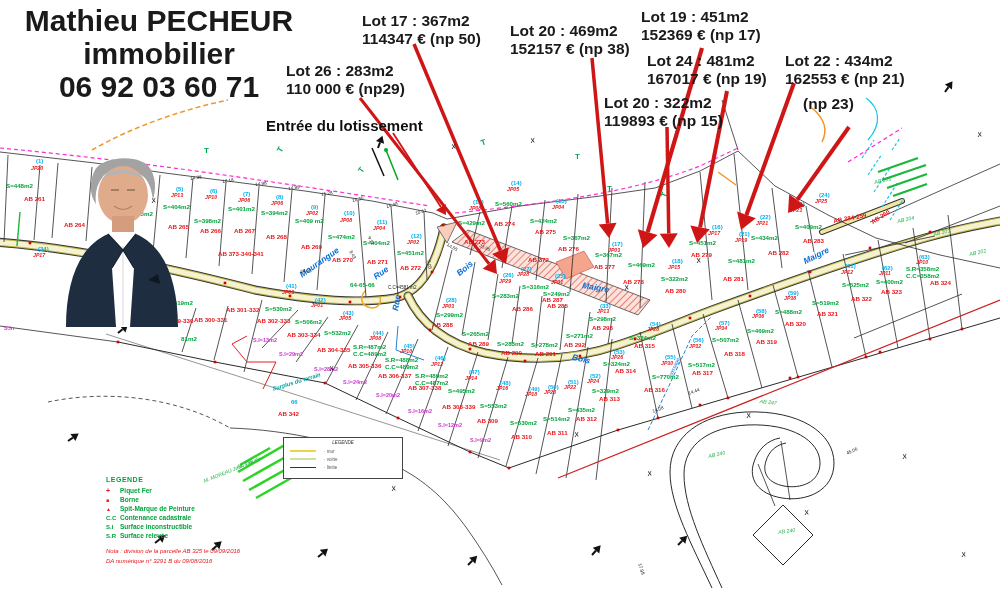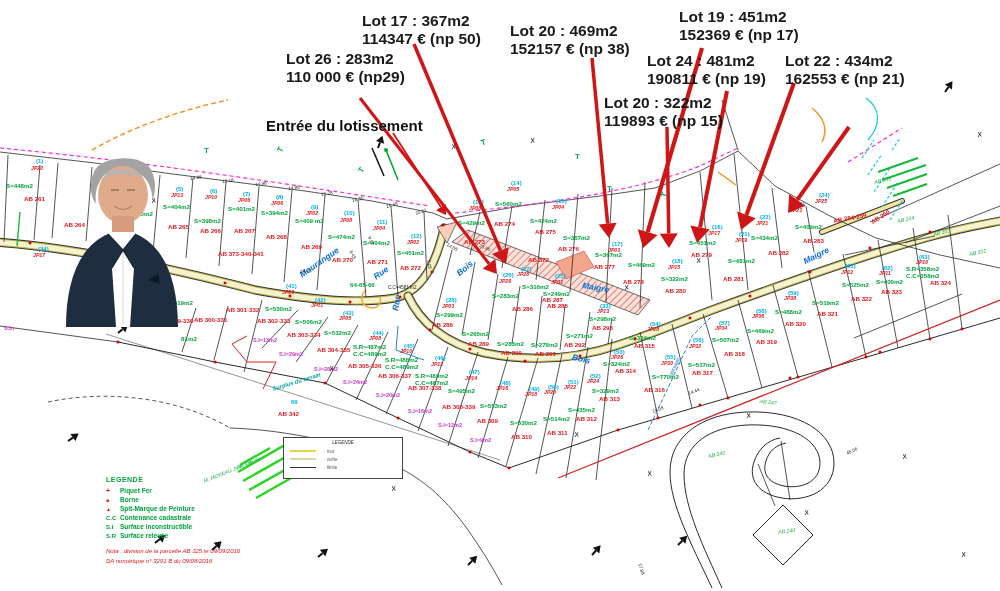--- a/index.html
+++ b/index.html
@@ -600,53 +600,59 @@
     <path d="M40,88 C48,80 74,80 82,88 L78,177 L44,177 Z" fill="#ffffff"></path>
     <path d="M61,96 L61,175" stroke="#d8d8d8" stroke-width="1"></path>
     <path d="M4,177 C4,130 18,96 46,84 L61,100 L50,118 L54,177 Z" fill="#1e2e40"></path>
     <path d="M116,177 C116,130 102,96 74,84 L61,100 L72,118 L68,177 Z" fill="#1e2e40"></path>
     <path d="M46,84 L61,100 L50,118" fill="none" stroke="#16222f" stroke-width="1.2"></path>
     <path d="M74,84 L61,100 L72,118" fill="none" stroke="#16222f" stroke-width="1.2"></path>
     <path d="M86,130 l10,-6 l2,10 Z" fill="#0e1824"></path>
   </svg>
 
 
+  <div id="header">
+    <div>Mathieu PECHEUR</div>
+    <div>immobilier</div>
+    <div>06 92 03 60 71</div>
+  </div>
 
   <div id="entrance-label" style="left: 266px; top: 117px; text-align: center;">Entrée du lotissement</div>
 
   <div id="callouts">
       <div class="callout" style="left: 362px; top: 12px;">
         <div>Lot 17 : 367m2</div>
         <div>114347 € (np 50)</div>
       </div>
       <div class="callout" style="left: 510px; top: 22px;">
         <div>Lot 20 : 469m2</div>
         <div>152157 € (np 38)</div>
       </div>
-      <div class="callout" style="left: 679px; top: 8px;">
+      <div class="callout" style="left: 641px; top: 8px;">
         <div>Lot 19 : 451m2</div>
         <div>152369 € (np 17)</div>
       </div>
       <div class="callout" style="left: 647px; top: 52px;">
         <div>Lot 24 : 481m2</div>
-        <div>190811 € (np 19)</div>
+        <div>167017 € (np 19)</div>
       </div>
       <div class="callout" style="left: 785px; top: 52px;">
         <div>Lot 22 : 434m2</div>
         <div>162553 € (np 21)</div>
       </div>
-      <div class="callout" style="left: 286px; top: 50px;">
+      <div class="callout" style="left: 286px; top: 62px;">
         <div>Lot 26 : 283m2</div>
         <div>110 000 € (np29)</div>
       </div>
       <div class="callout" style="left: 604px; top: 94px;">
         <div>Lot 20 : 322m2</div>
         <div>119893 € (np 15)</div>
       </div>
       <div class="callout" style="left: 803px; top: 95px;">
+        <div>(np 23)</div>
       </div>
     </div>
 
   <div id="legend">
     <div class="ttl">LEGENDE</div>
     <div class="row">
         <span class="sym">+</span>
         <span class="lab">Piquet Fer</span>
       </div>
     <div class="row">

